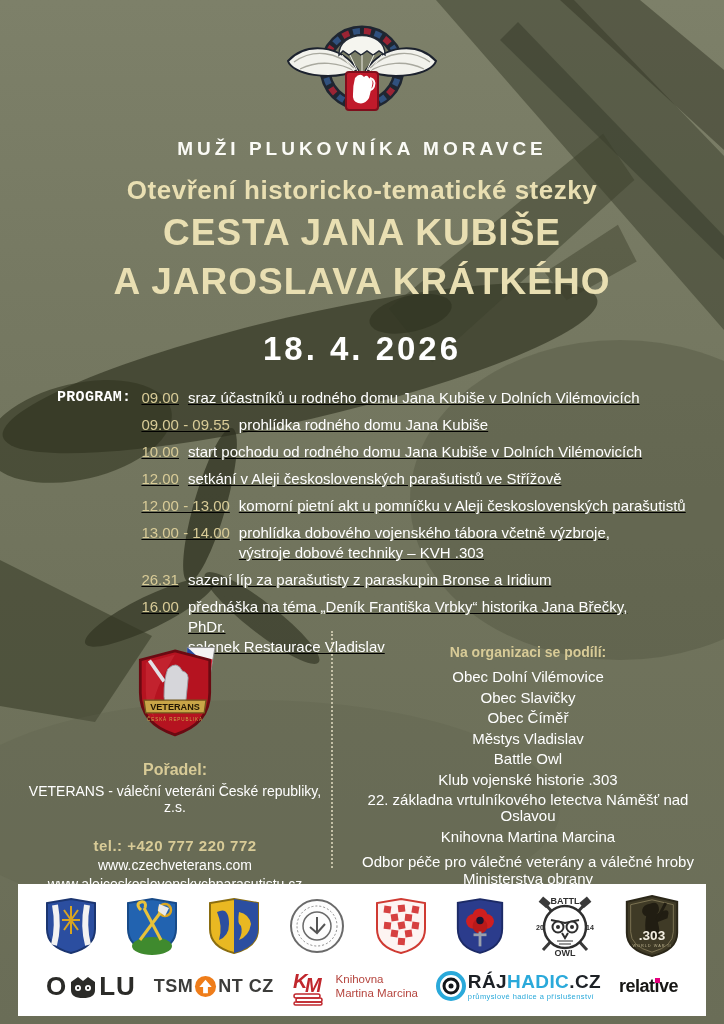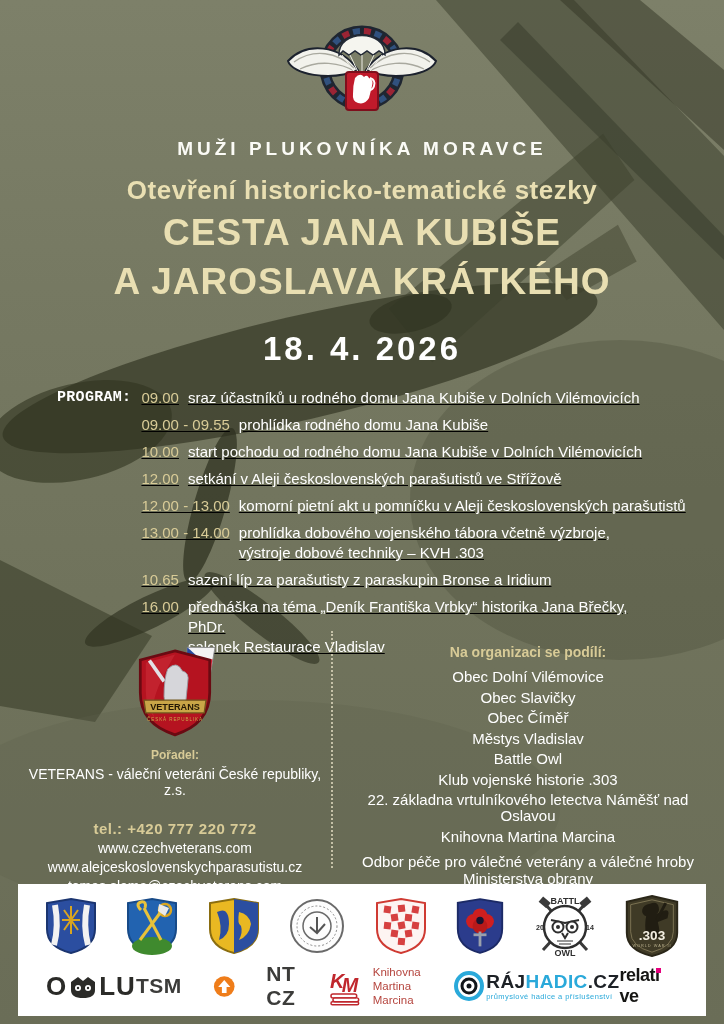--- a/index.html
+++ b/index.html
@@ -22,37 +22,37 @@
   .program-label{color:#fff;font-weight:bold;font-size:15px;margin-right:10px;white-space:nowrap;line-height:20px;letter-spacing:.3px;font-family:Liberation Mono, monospace;}
   .entries{display:flex;flex-direction:column;gap:7px;text-decoration:underline;}
   .entry{display:flex;align-items:flex-start;font-size:15px;line-height:20px;}
   .time{color:#d8cb97;white-space:nowrap;margin-right:9px;}
   .desc{color:#fff;max-width:478px;}
   .desc2{display:block;}
   
   .org-col{position:absolute;left:22px;top:642px;width:306px;text-align:center;}
   .divider{position:absolute;left:331px;top:631px;height:237px;border-left:2px dotted #d6d0b6;opacity:.85;}
   .partners-col{position:absolute;left:348px;top:644px;width:360px;text-align:center;color:#fff;}
-  .org-label{color:#d8cb97;font-weight:bold;font-size:12px;margin-top:4px;}
+  .org-label{color:#d8cb97;font-weight:bold;font-size:16px;margin-top:17px;}
   .org-name{color:#fff;font-size:14px;margin-top:4px;}
   .org-phone{color:#d8cb97;font-weight:bold;font-size:15px;margin-top:22px;letter-spacing:.5px;}
   .org-web,.org-email{color:#fff;font-size:14px;margin-top:3px;}
   .partners-heading{color:#d8cb97;font-weight:bold;font-size:14px;margin-bottom:9px;}
   .partner-item{font-size:15px;margin-top:4.5px;line-height:16px;}
   .partner-item.gap-top{margin-top:9px;}
   .partner-item.tight{margin-top:1px;}
   
   .footer{position:absolute;left:18px;top:884px;width:688px;height:132px;background:#ffffff;
     display:flex;flex-direction:column;justify-content:space-between;
     padding:10px 12px 9px;box-sizing:border-box;}
   .logo-row1{display:flex;justify-content:space-around;align-items:center;height:64px;}
   .logo-row2{display:flex;justify-content:space-between;align-items:center;height:42px;padding:0 16px;}
   .owlu{display:flex;align-items:center;font-weight:bold;font-size:26px;color:#2b2b28;letter-spacing:1px;}
   .owlu svg{margin:4px 1px 0;}
-  .tsmont{display:flex;align-items:center;font-weight:bold;font-size:21px;color:#3c3c3a;letter-spacing:.5px;gap:30px;}
+  .tsmont{display:flex;align-items:center;font-weight:bold;font-size:18px;color:#3c3c3a;letter-spacing:.5px;}
   .tsmont svg{margin:0 1px;}
   .km{display:flex;align-items:center;gap:8px;}
   .km-text{color:#b5453e;font-size:11.5px;line-height:14px;text-align:left;}
   .rajhadic{display:flex;align-items:center;gap:2px;}
   .raj-text{text-align:left;line-height:1;}
   .raj-main{font-weight:bold;font-size:19px;letter-spacing:.4px;}
   .raj-p1,.raj-p3{color:#1d2126;}
   .raj-p2{color:#2aa9da;}
   .raj-tag{font-size:7.5px;color:#2aa9da;letter-spacing:.4px;margin-top:2px;}
   .relative{font-weight:bold;font-size:18px;color:#161614;letter-spacing:-.5px;}
@@ -133,21 +133,21 @@
       </div>
       <div class="entry">
         <span class="time">12.00 - 13.00</span>
         <span class="desc"><span>komorní pietní akt u pomníčku v Aleji československých parašutistů</span><span class="desc2"></span></span>
       </div>
       <div class="entry">
         <span class="time">13.00 - 14.00</span>
         <span class="desc"><span>prohlídka dobového vojenského tábora včetně výzbroje,</span><span class="desc2">výstroje dobové techniky – KVH .303</span></span>
       </div>
       <div class="entry">
-        <span class="time">10.65</span>
+        <span class="time">26.31</span>
         <span class="desc"><span>sazení líp za parašutisty z paraskupin Bronse a Iridium</span><span class="desc2"></span></span>
       </div>
       <div class="entry">
         <span class="time">16.00</span>
         <span class="desc"><span>přednáška na téma „Deník Františka Vrbky“ historika Jana Břečky, PhDr.</span><span class="desc2">salonek Restaurace Vladislav</span></span>
       </div>
     </div>
   </div>
 
   <div class="org-col">

